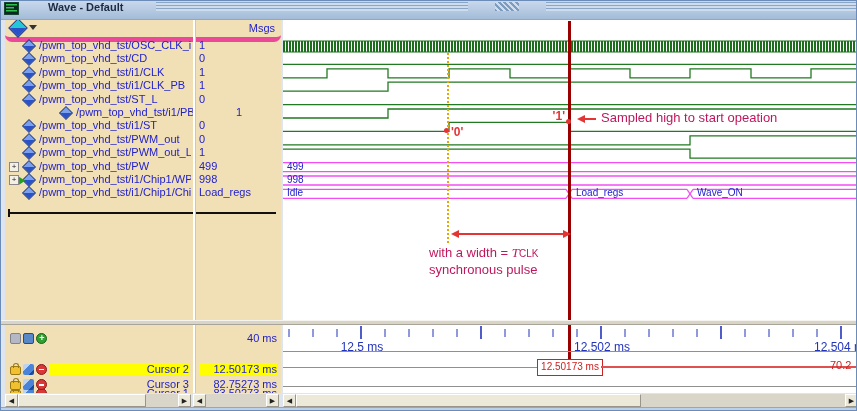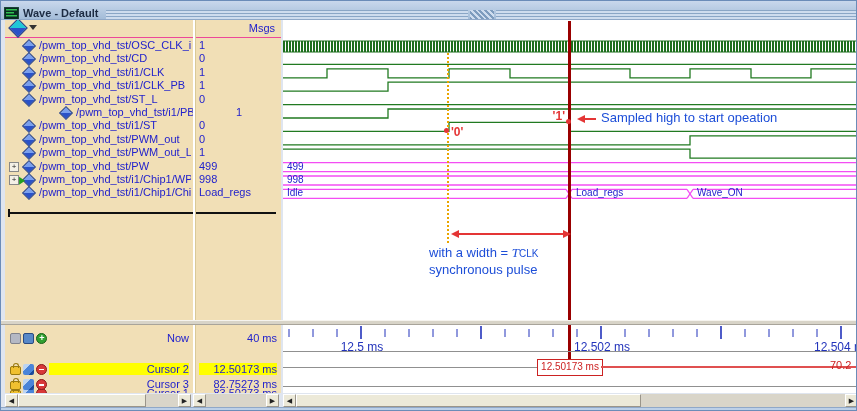--- a/index.html
+++ b/index.html
@@ -1,25 +1,25 @@
 <!DOCTYPE html>
 <html><head>
 <meta charset="utf-8">
 <style>
   html,body{margin:0;padding:0;background:#cfd8e8;font-family:"Liberation Sans",sans-serif;}
   .win{position:relative;width:857px;height:411px;background:#dfe5ef;border:1px solid #6b8cb8;box-sizing:border-box;overflow:hidden;}
   
-  .titlebar{position:absolute;left:0;top:0;width:857px;height:18px;background:linear-gradient(180deg,#c9d8ec,#a3bcd8);display:flex;align-items:flex-end;}
+  .titlebar{position:absolute;left:0;top:0;width:857px;height:18px;background:linear-gradient(180deg,#c9d8ec,#a3bcd8);display:flex;align-items:flex-start;gap:25px;}
   .wicon{width:15px;height:13px;margin:0 4px 0 3px;flex:0 0 auto;}
   .wtitle{font-size:11px;font-weight:bold;color:#1c2b42;white-space:nowrap;margin-right:8px;}
   .tstripes{height:9px;margin-top:1px;background:repeating-linear-gradient(180deg,#8aa6c6 0 1px,#cedcee 1px 3px);flex:1 1 auto;}
   .tgrip{width:24px;height:9px;margin:1px 2px 0 2px;background:repeating-linear-gradient(45deg,#7e9cbe 0 2px,#cedcee 2px 4px);flex:0 0 auto;}
   
   .left-pane{position:absolute;left:4px;top:18px;width:276px;height:374px;background:#f1dfb6;overflow:hidden;}
-  .lp-header{position:absolute;left:0;top:0;width:276px;height:18px;border-bottom:1px solid #ec4899;}
+  .lp-header{position:absolute;left:0;top:0;width:276px;height:18px;border-bottom:5px solid #ec4899;border-radius:7px;}
   .dia-big{position:absolute;left:6px;top:2px;width:12px;height:12px;background:linear-gradient(135deg,#20c8d8 0 50%,#2a52c8 50%);transform:rotate(45deg);border:1px solid #1a3a8a;}
   .caret{position:absolute;left:24px;top:6px;width:0;height:0;border-left:4px solid transparent;border-right:4px solid transparent;border-top:5px solid #333;}
   .msgs{position:absolute;right:6px;top:3px;font-size:11px;color:#2222cc;}
   .vline{position:absolute;top:0;width:2px;height:374px;background:#ffffff;border-right:1px solid #d9c998;}
   .srow{position:absolute;left:0;width:276px;height:13px;font-size:11px;color:#2222cc;white-space:nowrap;}
   .exp{position:absolute;left:4px;top:2px;width:8px;height:8px;border:1px solid #888;background:#f4f0e6;color:#222;font-size:8px;line-height:8px;text-align:center;}
   .dia{position:absolute;left:19px;top:2px;width:8px;height:8px;background:linear-gradient(135deg,#7aa0ee 0 50%,#2a52c8 50%);transform:rotate(45deg);border:1px solid #1a3a8a;}
   .dia.arr::after{content:"";position:absolute;left:-4px;top:4px;width:0;height:0;border:4px solid transparent;border-left:6px solid #22a022;transform:rotate(-45deg);}
   .snm{position:absolute;left:34px;top:0;max-width:152px;overflow:hidden;}
   .svl{position:absolute;left:194px;top:0;}
@@ -39,21 +39,21 @@
   .ic-del::after{content:"";position:absolute;left:2px;top:4px;width:5px;height:1.5px;background:#fff;}
   .ic-add{background:#30a030;border-radius:50%;border:1px solid #186018;}
   .ic-add::after{content:"+";position:absolute;left:2.2px;top:-1.5px;color:#fff;font-size:9px;font-weight:bold;}
   .ic-gray{background:#b4b8c4;border:1px solid #80828c;}
   .ic-blue{background:#5888c8;border:1px solid #2a4a80;}
   
   .wave-pane{position:absolute;left:282px;top:18px;width:575px;height:374px;background:#ffffff;overflow:hidden;}
   .wave-pane svg{position:absolute;left:0;top:0;}
   .dotcursor{position:absolute;width:0;border-left:2px dotted #eaa500;}
   .redcursor{position:absolute;width:3px;background:#990000;}
-  .ann{position:absolute;color:#1d4ed8;font-size:13px;white-space:nowrap;}
+  .ann{position:absolute;color:#be185d;font-size:13px;white-space:nowrap;}
   .annb{position:absolute;color:#e43535;font-size:12px;font-weight:bold;white-space:nowrap;}
   .dot{position:absolute;width:5px;height:5px;border-radius:50%;background:#e43535;}
   .aline{position:absolute;height:2px;background:#e43535;}
   .ahead{position:absolute;width:0;height:0;border:4px solid transparent;}
   .ahead.left{border-right:8px solid #e43535;}
   .ahead.right{border-left:8px solid #e43535;}
   .rlabel{position:absolute;font-size:12px;color:#2233bb;transform:translateX(-50%);white-space:nowrap;}
   .track{position:absolute;height:1px;background:#909090;}
   .c2box{position:absolute;border:1px solid #cc2222;background:#fff;color:#cc2222;font-size:10px;text-align:center;line-height:13px;white-space:nowrap;}
   .c2line{position:absolute;height:2px;background:#e05050;}
@@ -157,21 +157,20 @@
       </div>
     <div class="insert-line" style="top:193px;"></div>
     <div class="insert-tick" style="top:190px;"></div>
     <div id="curlist">
         <div class="crow" style="top: 312px;">
           <span class="icwrap">
             <span class="ic ic-gray"></span>
             <span class="ic ic-blue"></span>
             <span class="ic ic-add"></span>
           </span>
-          <span class="clabel">Now</span>
           <span class="cvalue">40 ms</span>
         </div>
         <div class="crow" style="top: 327.4px; margin-top: 40px;">
           <span class="icwrap">
             <span class="ic ic-lock"></span>
             <span class="ic ic-pen"></span>
             <span class="ic ic-del"></span>
           </span>
           <span class="clabel">Cursor 1</span>
           <span class="cvalue">83.50273 ms</span>

